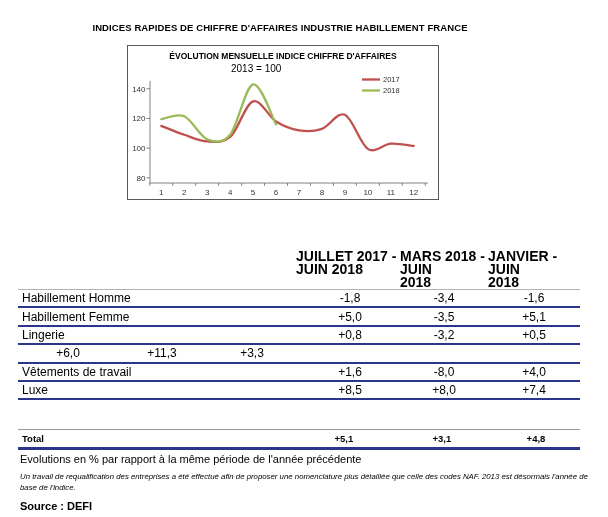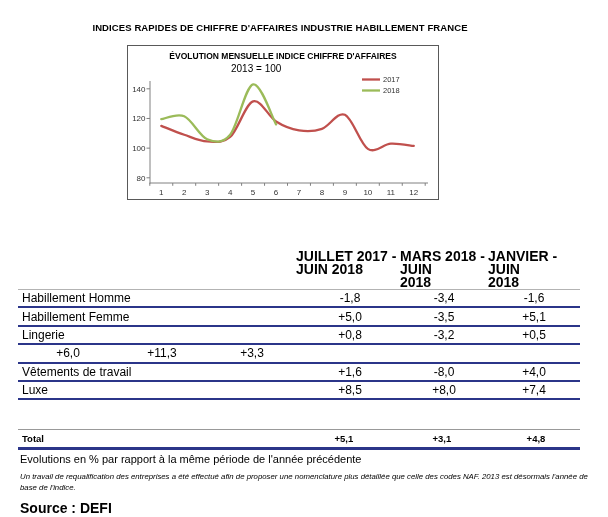--- a/index.html
+++ b/index.html
@@ -48,21 +48,21 @@
   .tval.c1{width:100px;} .tval.c2{width:88px;} .tval.c3{width:92px;}
   .total-row{
     position:absolute;left:18px;top:429px;width:562px;display:flex;align-items:center;
     height:17px;border-top:1px solid #999999;border-bottom:3px solid #2B3589;
     font-size:9.5px;font-weight:bold;gap:8px;
   }
   
   .note1{position:absolute;left:20px;top:453px;font-size:11px;}
   .note2{position:absolute;left:20px;top:471px;width:568px;font-size:7.8px;
          font-style:italic;line-height:11px;}
-  .source{position:absolute;left:20px;top:500px;font-size:14px;font-weight:bold;}
+  .source{position:absolute;left:20px;top:500px;font-size:11px;font-weight:bold;}
 </style>
 </head>
 <body>
 
 <div class="main-title">INDICES RAPIDES DE CHIFFRE D'AFFAIRES INDUSTRIE HABILLEMENT FRANCE</div>
 
 <div class="chart-box">
   <div class="chart-title">ÉVOLUTION MENSUELLE INDICE CHIFFRE D'AFFAIRES</div>
   <div class="chart-subtitle">2013 = 100</div>
   <svg id="chart" class="chart-svg" width="310" height="153" viewBox="0 0 310 153">

